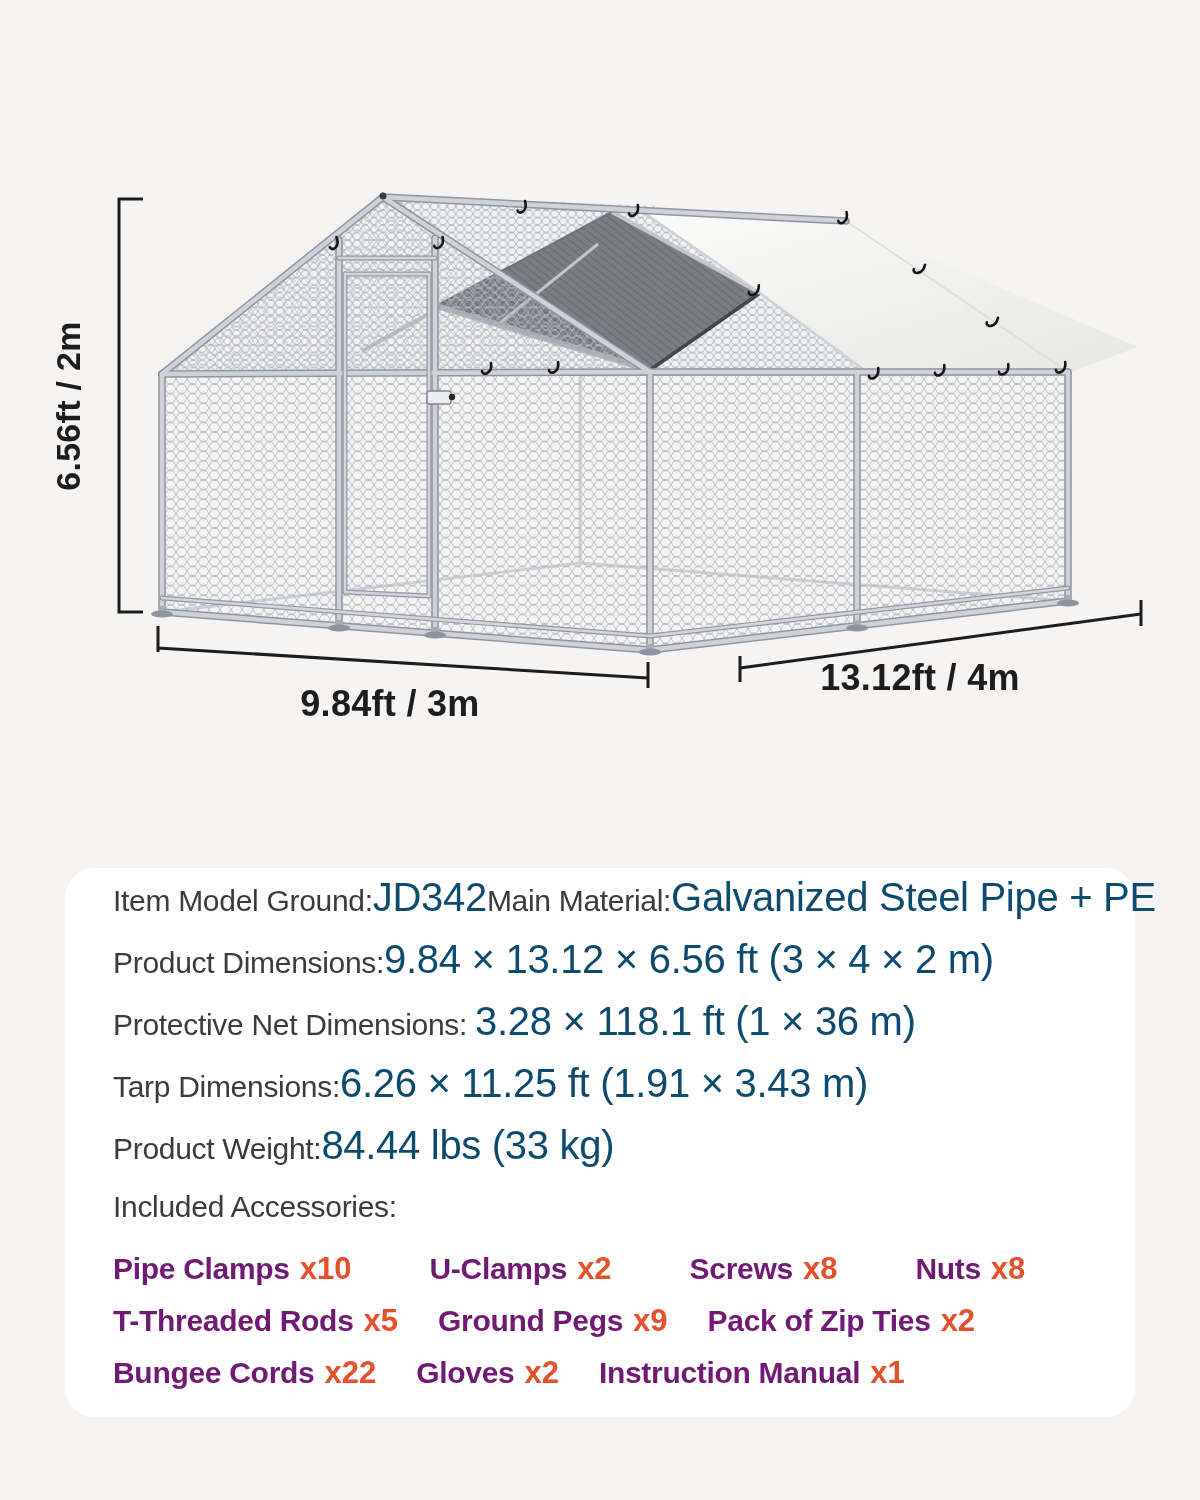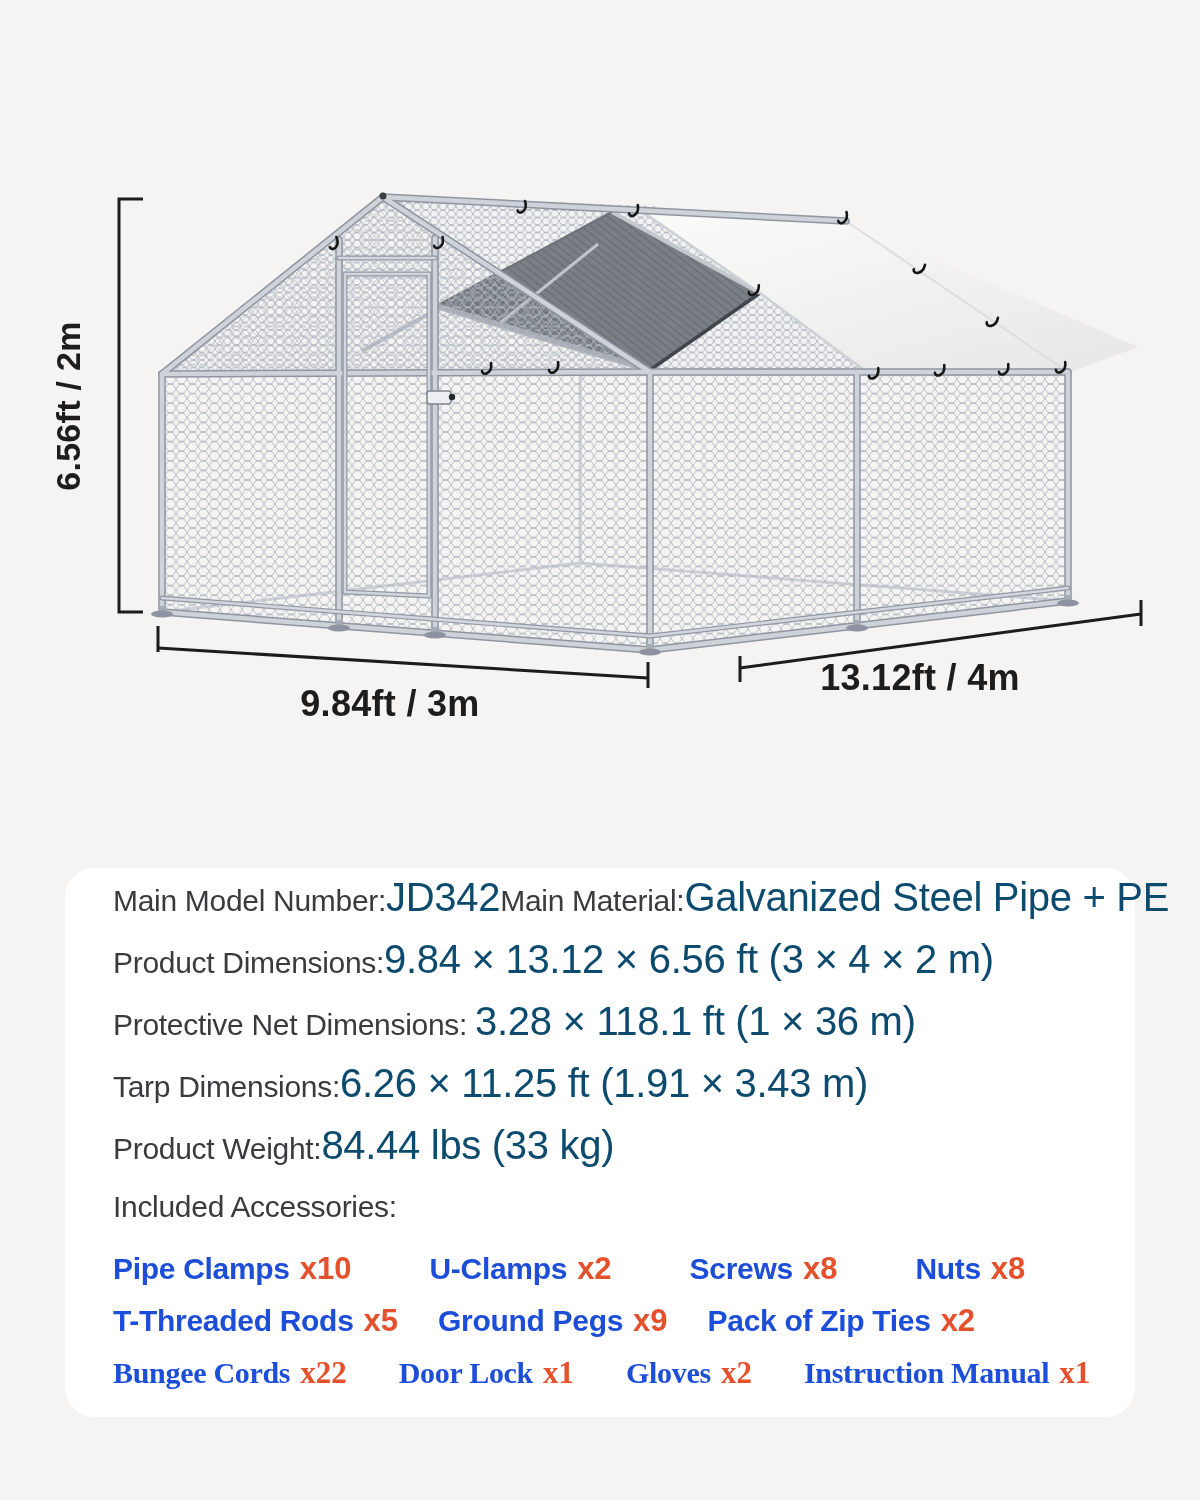--- a/index.html
+++ b/index.html
@@ -22,24 +22,24 @@
     box-sizing:border-box;
     padding:10px 24px 0 48px;
   }
   .row{white-space:nowrap;height:38px;line-height:38px;margin-bottom:24px;}
   .row.dual{display:flex;}
   .pair.second{}
   .row.acc-title{}
   .row.acc{display:flex;margin-bottom:14px;}
   .row.acc.r1{gap:78px;}
   .row.acc.r2{gap:40px;}
-  .row.acc.r3{gap:52px;font-family:Liberation Serif, serif;}
+  .row.acc.r3{gap:40px;}
   .lbl{font-size:30px;color:#3b3b3d;letter-spacing:-.3px;}
   .val{font-size:40px;font-weight:normal;color:#0c4a6e;letter-spacing:-.3px;}
-  .acc-item .name{font-size:30px;font-weight:bold;color:#1d4ed8;letter-spacing:-.3px;}
+  .acc-item .name{font-size:30px;font-weight:bold;color:#701a75;letter-spacing:-.3px;}
   .acc-item .qty{font-size:31px;font-weight:bold;color:#e4512c;margin-left:10px;margin-top:40px;}
 </style>
 </head>
 <body>
 
 <div class="stage">
 
   <svg class="illus" width="1200" height="812" viewBox="0 0 1200 812">
     <defs>
       <pattern id="mw" width="11" height="9.6" patternUnits="userSpaceOnUse">
@@ -173,21 +173,21 @@
     </g>
     <text class="dim-label" font-size="34" text-anchor="middle" transform="translate(80,406) rotate(-90)">6.56ft / 2m</text>
     <text class="dim-label" font-size="36" text-anchor="middle" x="390" y="716">9.84ft / 3m</text>
     <text class="dim-label" font-size="36" text-anchor="middle" x="920" y="690">13.12ft / 4m</text>
   </svg>
 
   <div class="spec-card">
 
     <div class="row dual">
       <div class="pair">
-        <span class="lbl">Main Model Number:</span><span class="val">JD342</span>
+        <span class="lbl">Item Model Ground:</span><span class="val">JD342</span>
       </div>
       <div class="pair second">
         <span class="lbl">Main Material:</span><span class="val">Galvanized Steel Pipe + PE</span>
       </div>
     </div>
 
     <div class="row">
       <span class="lbl">Product Dimensions:</span><span class="val">9.84 × 13.12 × 6.56 ft (3 × 4 × 2 m)</span>
     </div>
 
@@ -232,23 +232,20 @@
       <span class="acc-item">
         <span class="name">Pack of Zip Ties</span><span class="qty">x2</span>
       </span>
     </div>
 
     <div class="row acc r3">
       <span class="acc-item">
         <span class="name">Bungee Cords</span><span class="qty">x22</span>
       </span>
       <span class="acc-item">
-        <span class="name">Door Lock</span><span class="qty">x1</span>
-      </span>
-      <span class="acc-item">
         <span class="name">Gloves</span><span class="qty">x2</span>
       </span>
       <span class="acc-item">
         <span class="name">Instruction Manual</span><span class="qty">x1</span>
       </span>
     </div>
 
   </div>
 </div>
 

